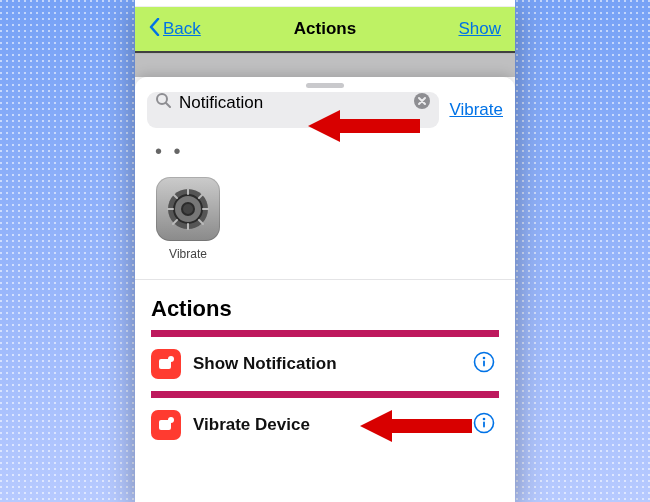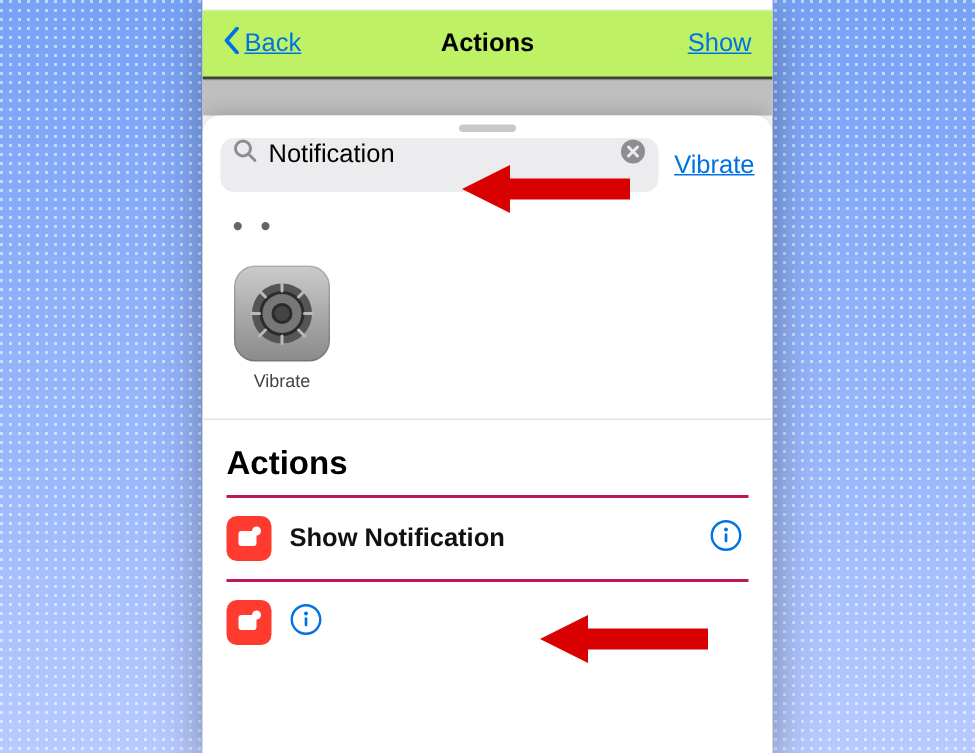--- a/index.html
+++ b/index.html
@@ -52,21 +52,21 @@
     width:64px;height:64px;border-radius:14px;margin:0 auto 6px;
     background:linear-gradient(180deg,#cbcbcb,#8a8a8a);
     display:flex;align-items:center;justify-content:center;
     box-shadow:inset 0 0 0 1px rgba(0,0,0,.15);
   }
   .app .label{font-size:12px;color:#444;}
   .sep{height:1px;background:#e4e4e6;margin:0 -16px;}
   .section-title{font-size:22px;font-weight:700;margin:16px 0 8px;}
   .action-row{
     display:flex;align-items:center;gap:12px;padding:12px 0;
-    border-top:2px solid #be185d;position:relative;
+    border-top:7px solid #be185d;position:relative;
   }
   .action-row:first-of-type{border-top:none;}
   .action-icon{
     width:30px;height:30px;border-radius:7px;background:#ff3b30;
     display:flex;align-items:center;justify-content:center;flex:0 0 30px;
   }
   .action-label{flex:1;font-size:17px;font-weight:600;color:#111;}
   .info{flex:0 0 26px;color:#0072e6;}
   
   .arrow{
@@ -167,20 +167,21 @@
         </span>
       </div>
 
       <div class="action-row">
         <div class="action-icon">
           <svg width="18" height="18" viewBox="0 0 18 18">
               <rect x="2" y="4" width="12" height="10" rx="2" fill="#fff"></rect>
               <circle cx="14" cy="4" r="3" fill="#fff"></circle>
             </svg>
         </div>
+        <div class="action-label">Vibrate Device</div>
         <span class="info">
           <svg width="22" height="22" viewBox="0 0 22 22">
               <circle cx="11" cy="11" r="9.5" stroke="#0072e6" stroke-width="1.6" fill="none"></circle>
               <circle cx="11" cy="7" r="1.3" fill="#0072e6"></circle>
               <rect x="10.1" y="9.5" width="1.8" height="6" rx="0.9" fill="#0072e6"></rect>
             </svg>
         </span>
       </div>
 
     </div>

